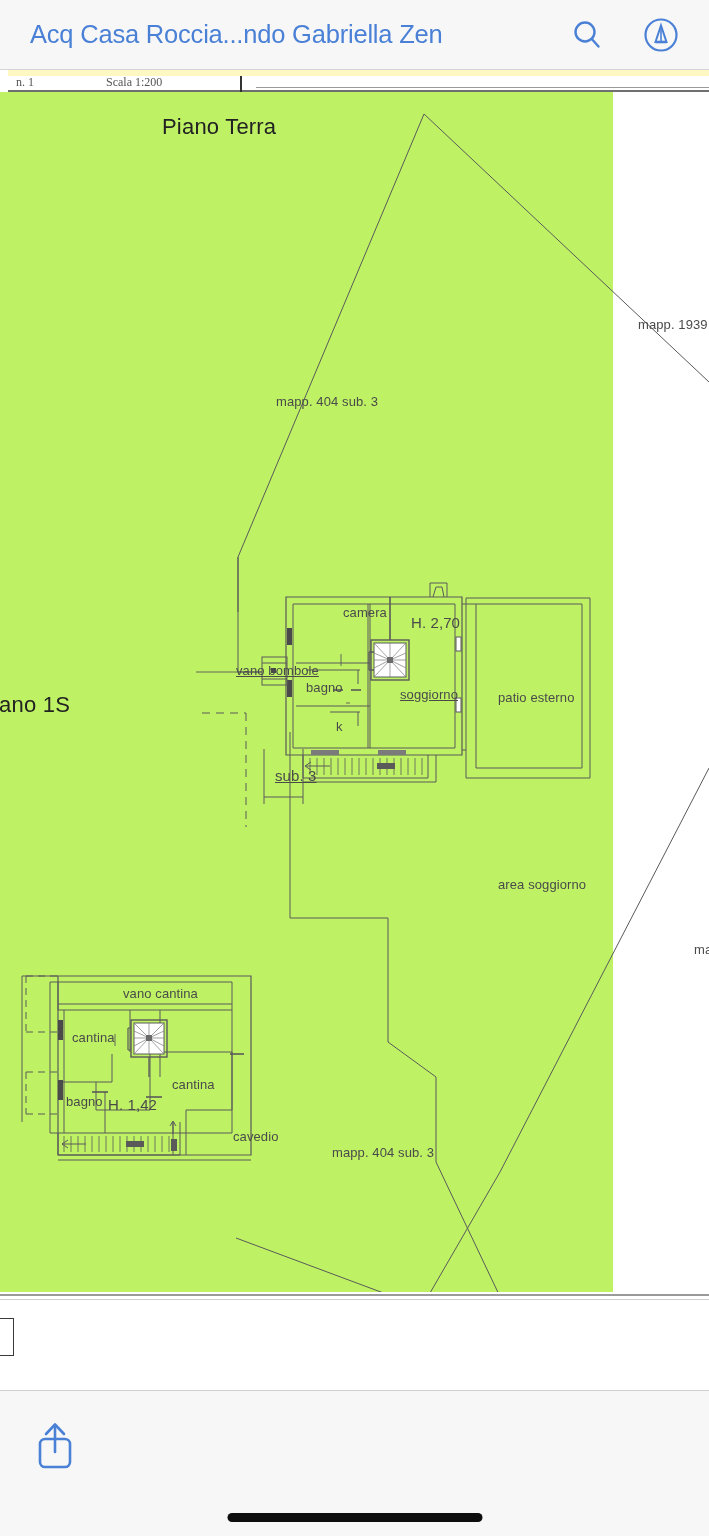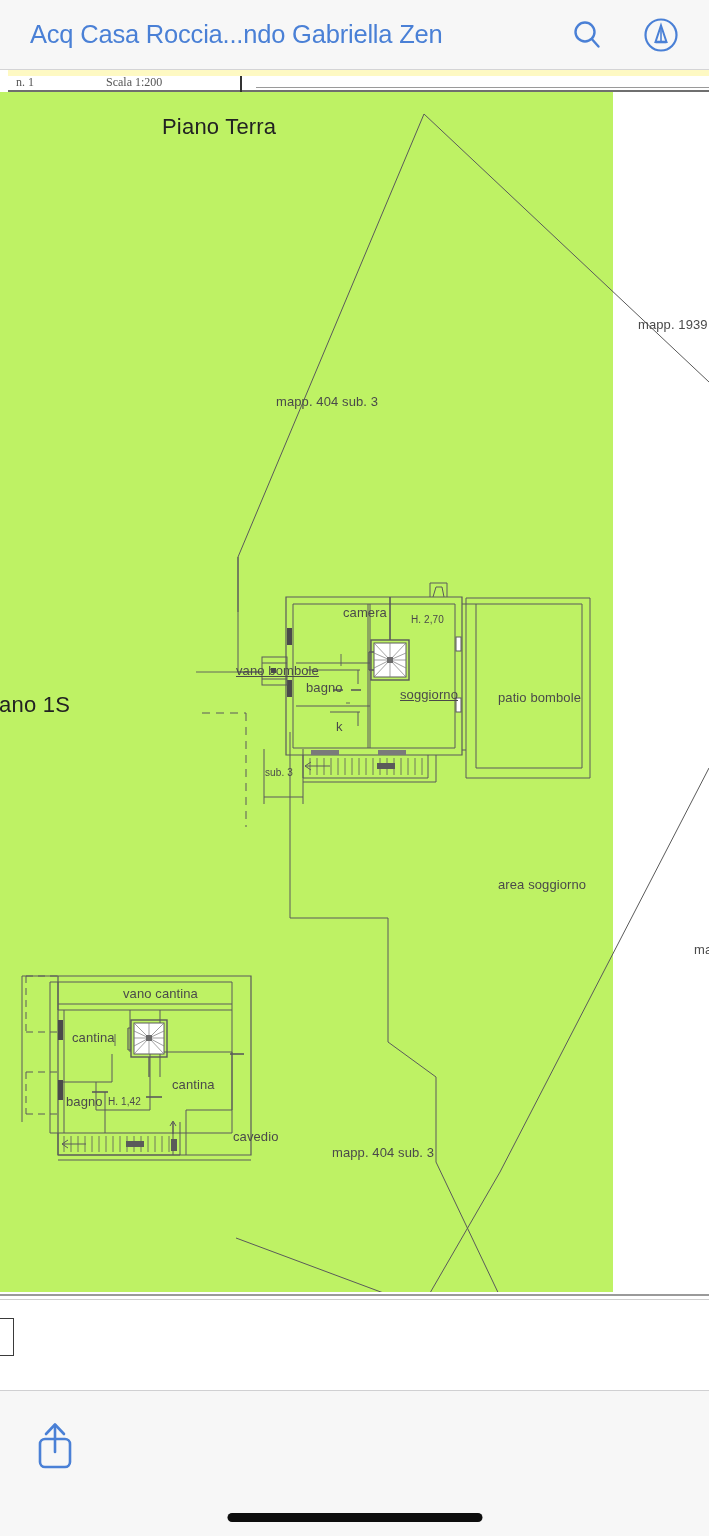--- a/index.html
+++ b/index.html
@@ -105,21 +105,21 @@
     position: absolute;
     font-size: 22px; color: #222; letter-spacing: 0.2px;
     white-space: nowrap;
   }
   .plan-label {
     position: absolute;
     font-size: 13px; color: #4a4a4a;
     white-space: nowrap; letter-spacing: 0.1px;
   }
   .plan-label.underline { text-decoration: underline; margin-left: 40px; }
-  .plan-label.med { font-size: 10px; }
+  .plan-label.med { font-size: 15px; }
 
   
   .doc-bottom-strip {
     position: relative;
     height: 96px; min-height: 96px;
     background: #ffffff;
     border-top: 2px solid #9a9a9a;
   }
   .doc-bottom-strip .line2 {
     position: absolute; left: 0; top: 3px; width: 100%; height: 1px; background: #cfcfcf;
@@ -346,23 +346,23 @@
       <div class="plan-label" style="left:276px; top:302px;">mapp. 404 sub. 3</div>
       <div class="plan-label" style="left:332px; top:1053px;">mapp. 404 sub. 3</div>
       <div class="plan-label" style="left:694px; top:850px;">map</div>
       <div class="plan-label" style="left:498px; top:785px;">area soggiorno</div>
 
       <div class="plan-label" style="left:330px; top:513px;margin-left:13px;">camera</div>
       <div class="plan-label med" style="left:411px; top:522px;">H. 2,70</div>
       <div class="plan-label" style="left:306px; top:588px;">bagno</div>
       <div class="plan-label" style="left:400px; top:595px;text-decoration:underline;">soggiorno</div>
       <div class="plan-label" style="left:336px; top:627px;">k</div>
-      <div class="plan-label" style="left:498px; top:598px;">patio bombole</div>
+      <div class="plan-label" style="left:498px; top:598px;">patio esterno</div>
       <div class="plan-label underline" style="left:196px; top:571px;">vano bombole</div>
-      <div class="plan-label med" style="left:265px; top:675px;">sub. 3</div>
+      <div class="plan-label med" style="left:275px; top:675px;text-decoration:underline;">sub. 3</div>
 
       <div class="plan-label" style="left:123px; top:894px;">vano cantina</div>
       <div class="plan-label" style="left:72px; top:938px;">cantina</div>
       <div class="plan-label" style="left:172px; top:985px;">cantina</div>
       <div class="plan-label" style="left:66px; top:1002px;">bagno</div>
       <div class="plan-label med" style="left:108px; top:1004px;">H. 1,42</div>
       <div class="plan-label" style="left:208px; top:1037px;margin-left:25px;">cavedio</div>
 
     </div>
   </div>

